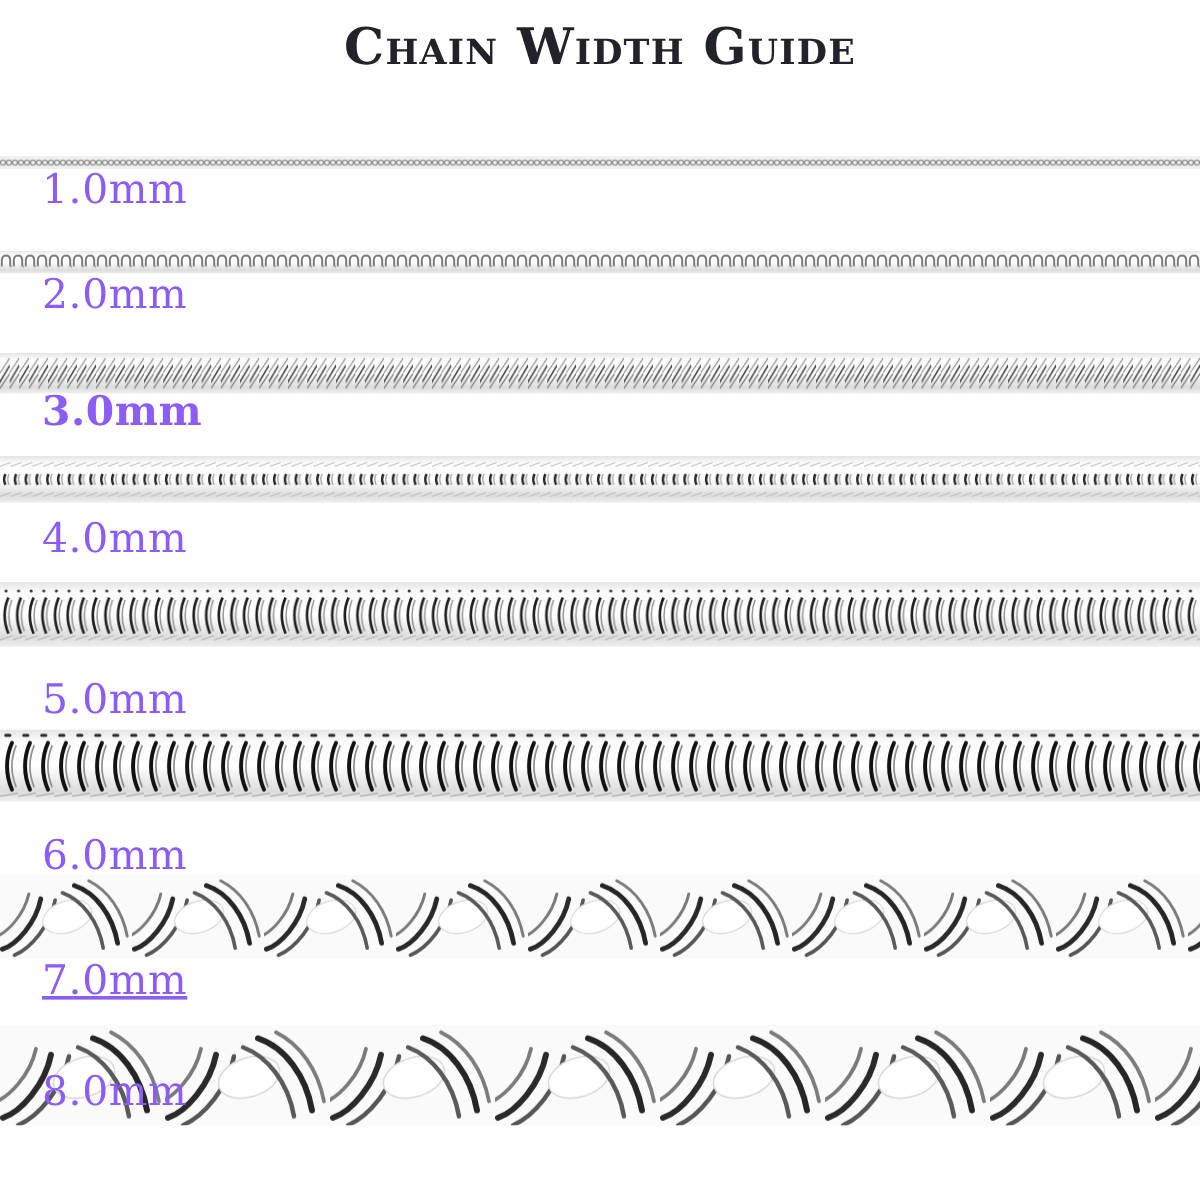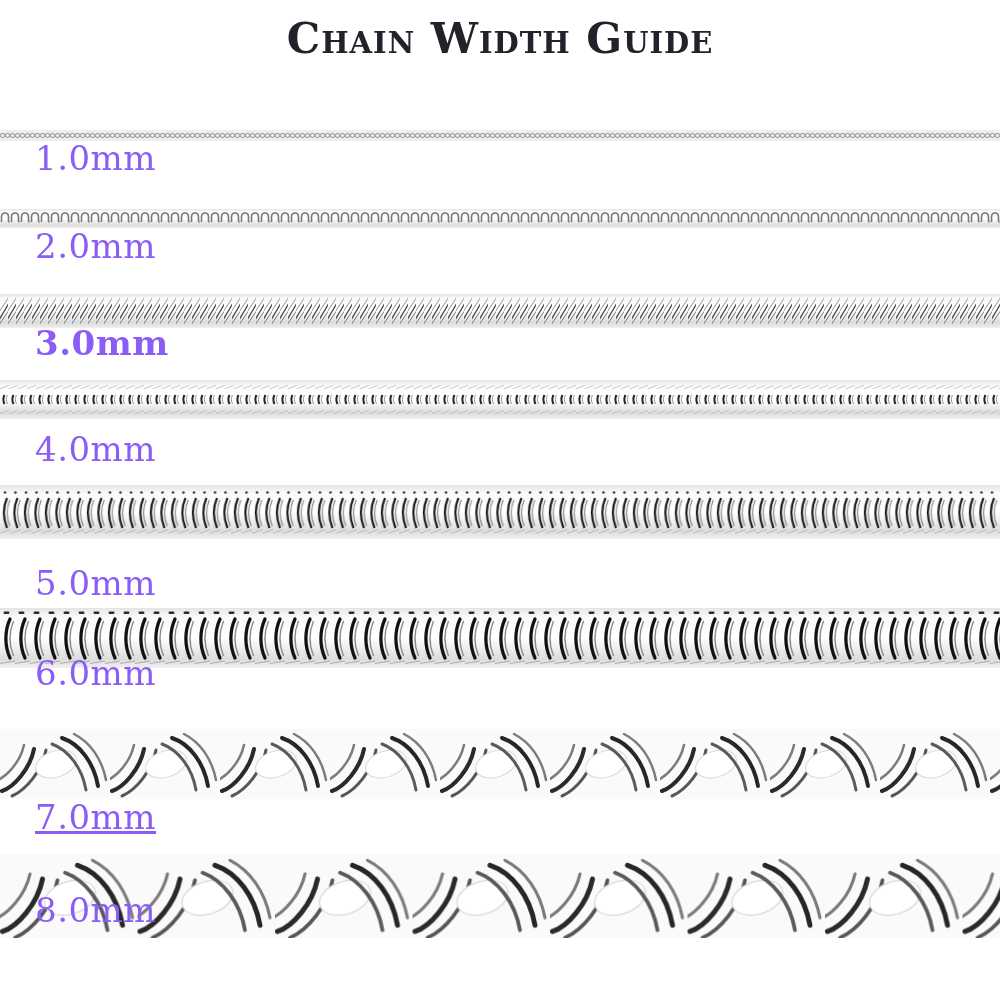--- a/index.html
+++ b/index.html
@@ -10,21 +10,21 @@
          color:#22222a;}
   .chain{position:absolute;left:0;display:block;}
   .lbl{position:absolute;left:35px;font-size:34px;color:#8b5cf6;letter-spacing:0.5px;
        line-height:1.05;}
   
   .c1{top:130px;} .l1{top:141px;}
   .c2{top:209px;} .l2{top:229px;}
   .c3{top:294px;} .l3{top:326px;font-weight:bold;}
   .c4{top:380px;} .l4{top:432px;}
   .c5{top:485px;} .l5{top:539px;margin-top:27px;}
-  .c6{top:608px;} .l6{top:656px;text-align:right;}
+  .c6{top:608px;} .l6{top:696px;text-align:right;}
   .c7{top:729px;} .l7{top:800px;text-decoration:underline;}
   .c8{top:854px;} .l8{top:893px;}
 </style>
 </head>
 <body>
 
 <div class="stage">
 
   <svg width="0" height="0" style="position:absolute" aria-hidden="true">
     <defs>

